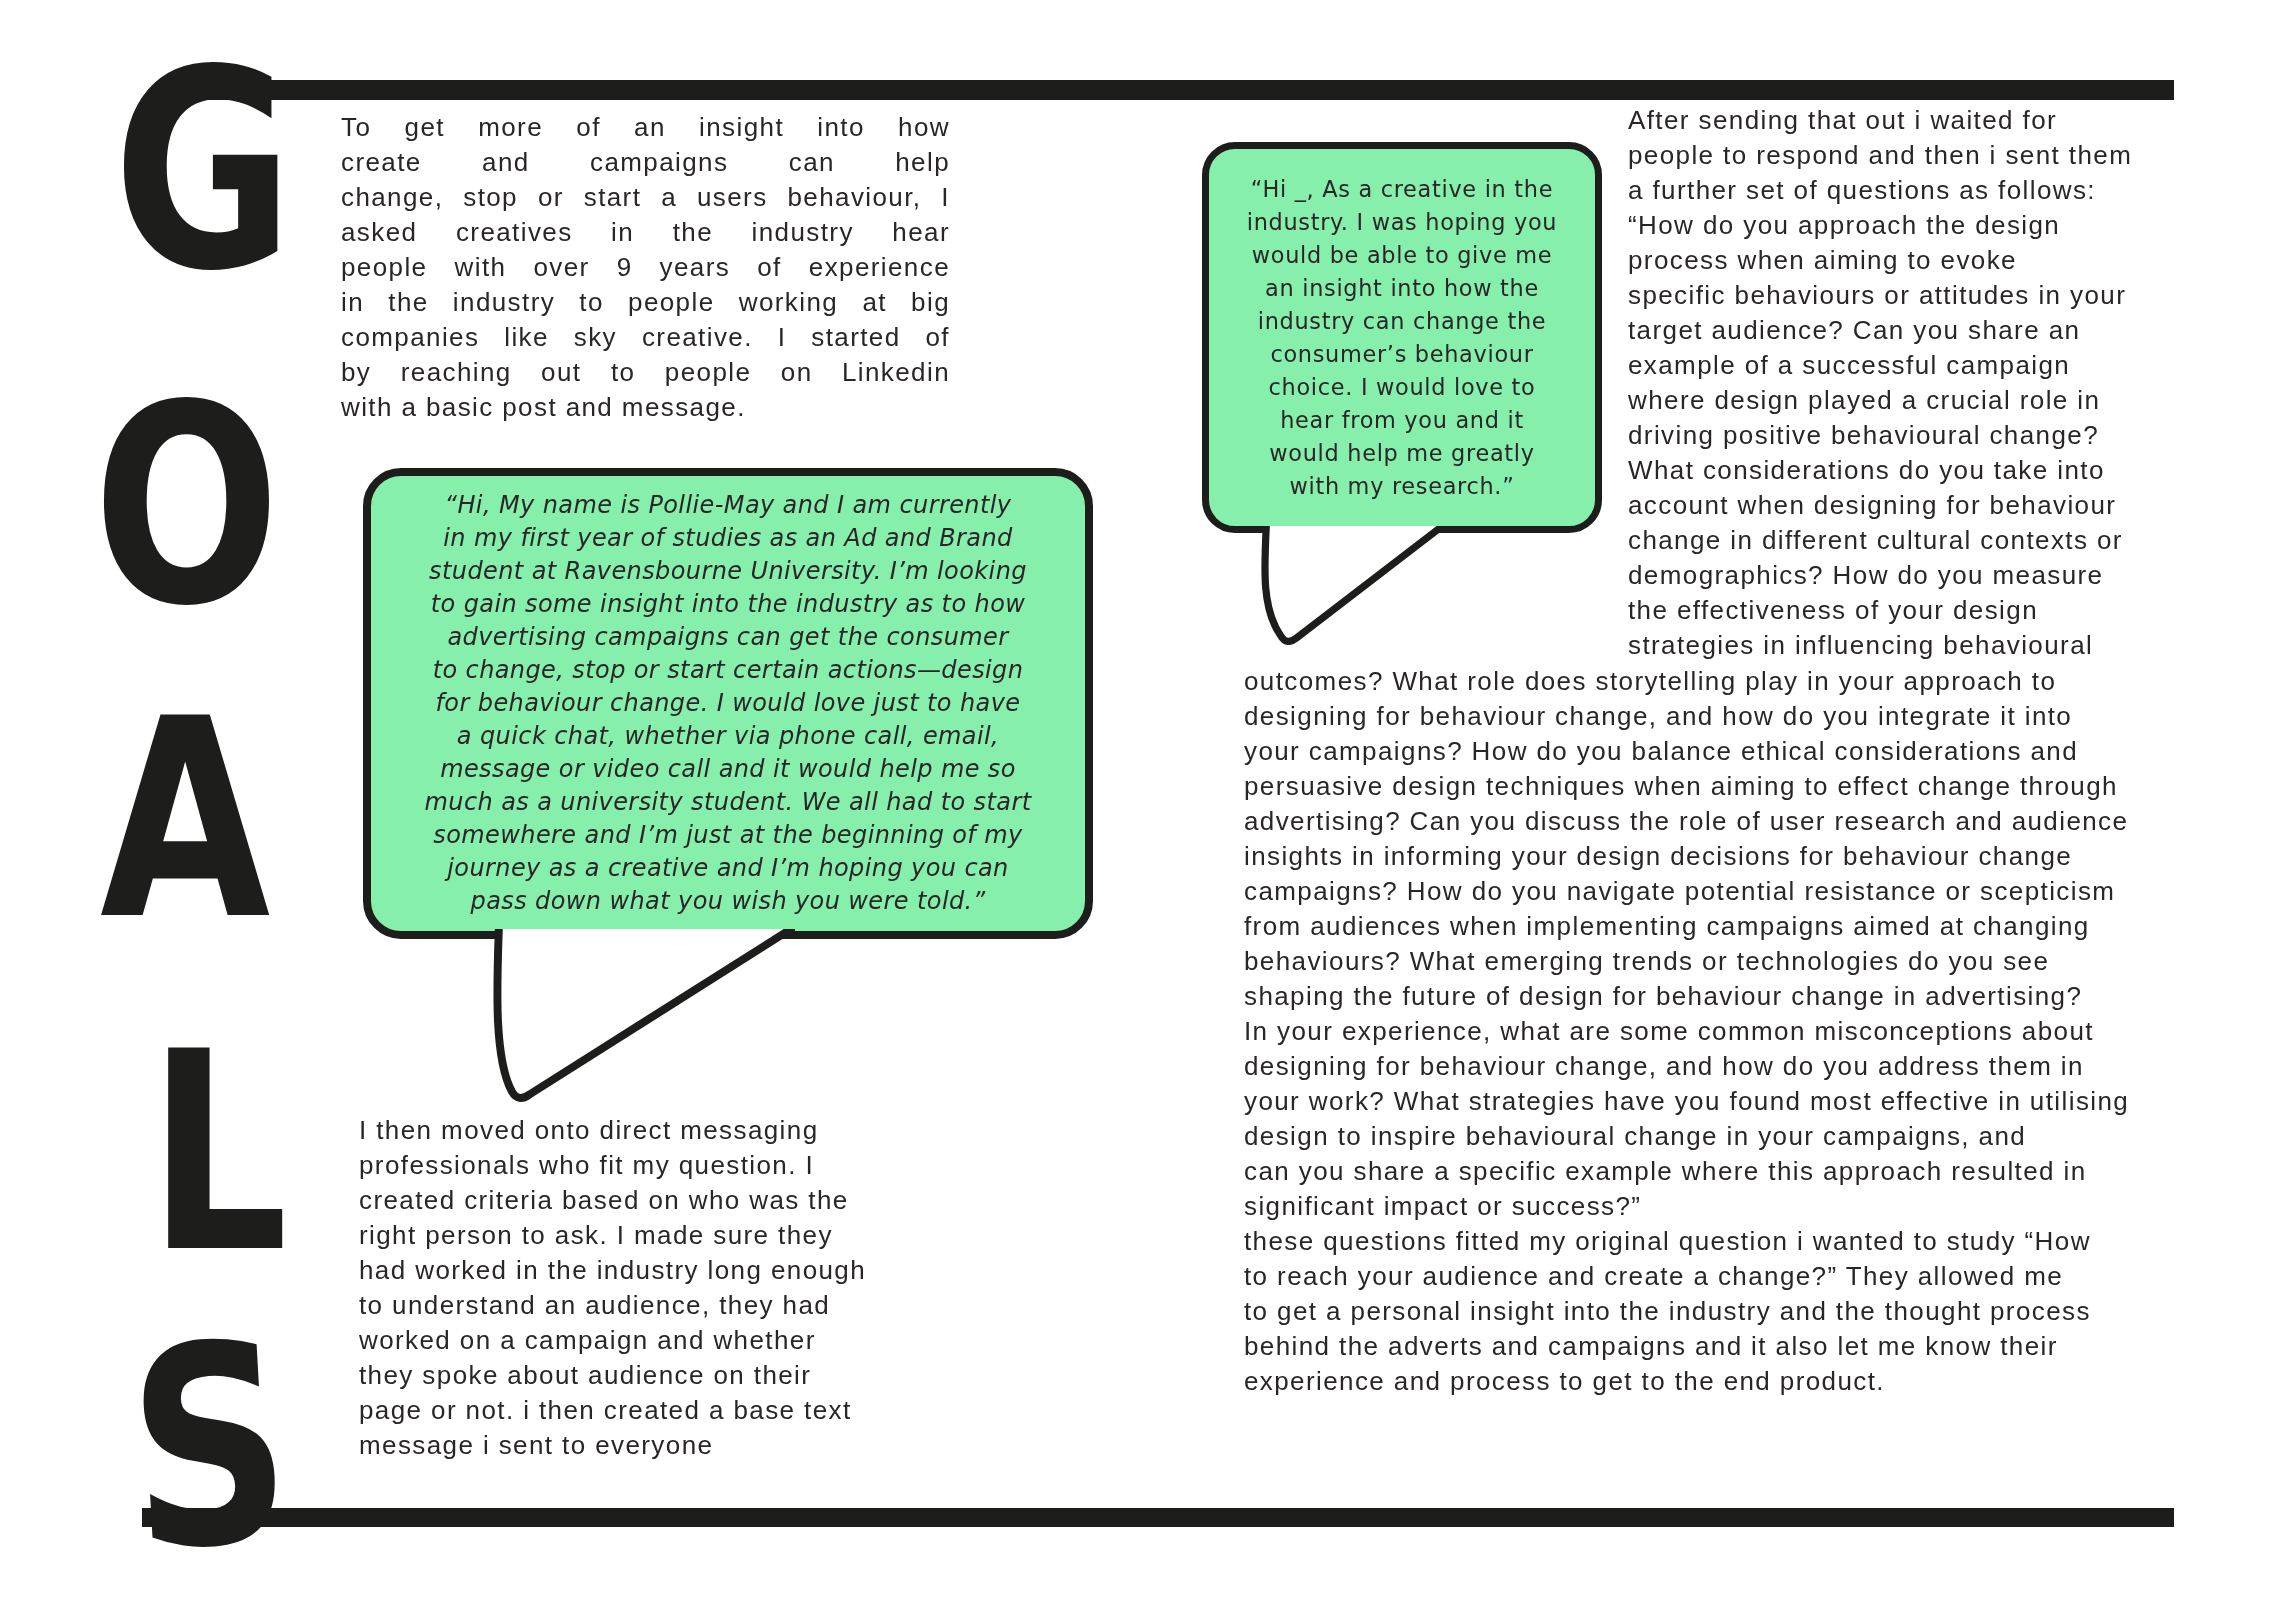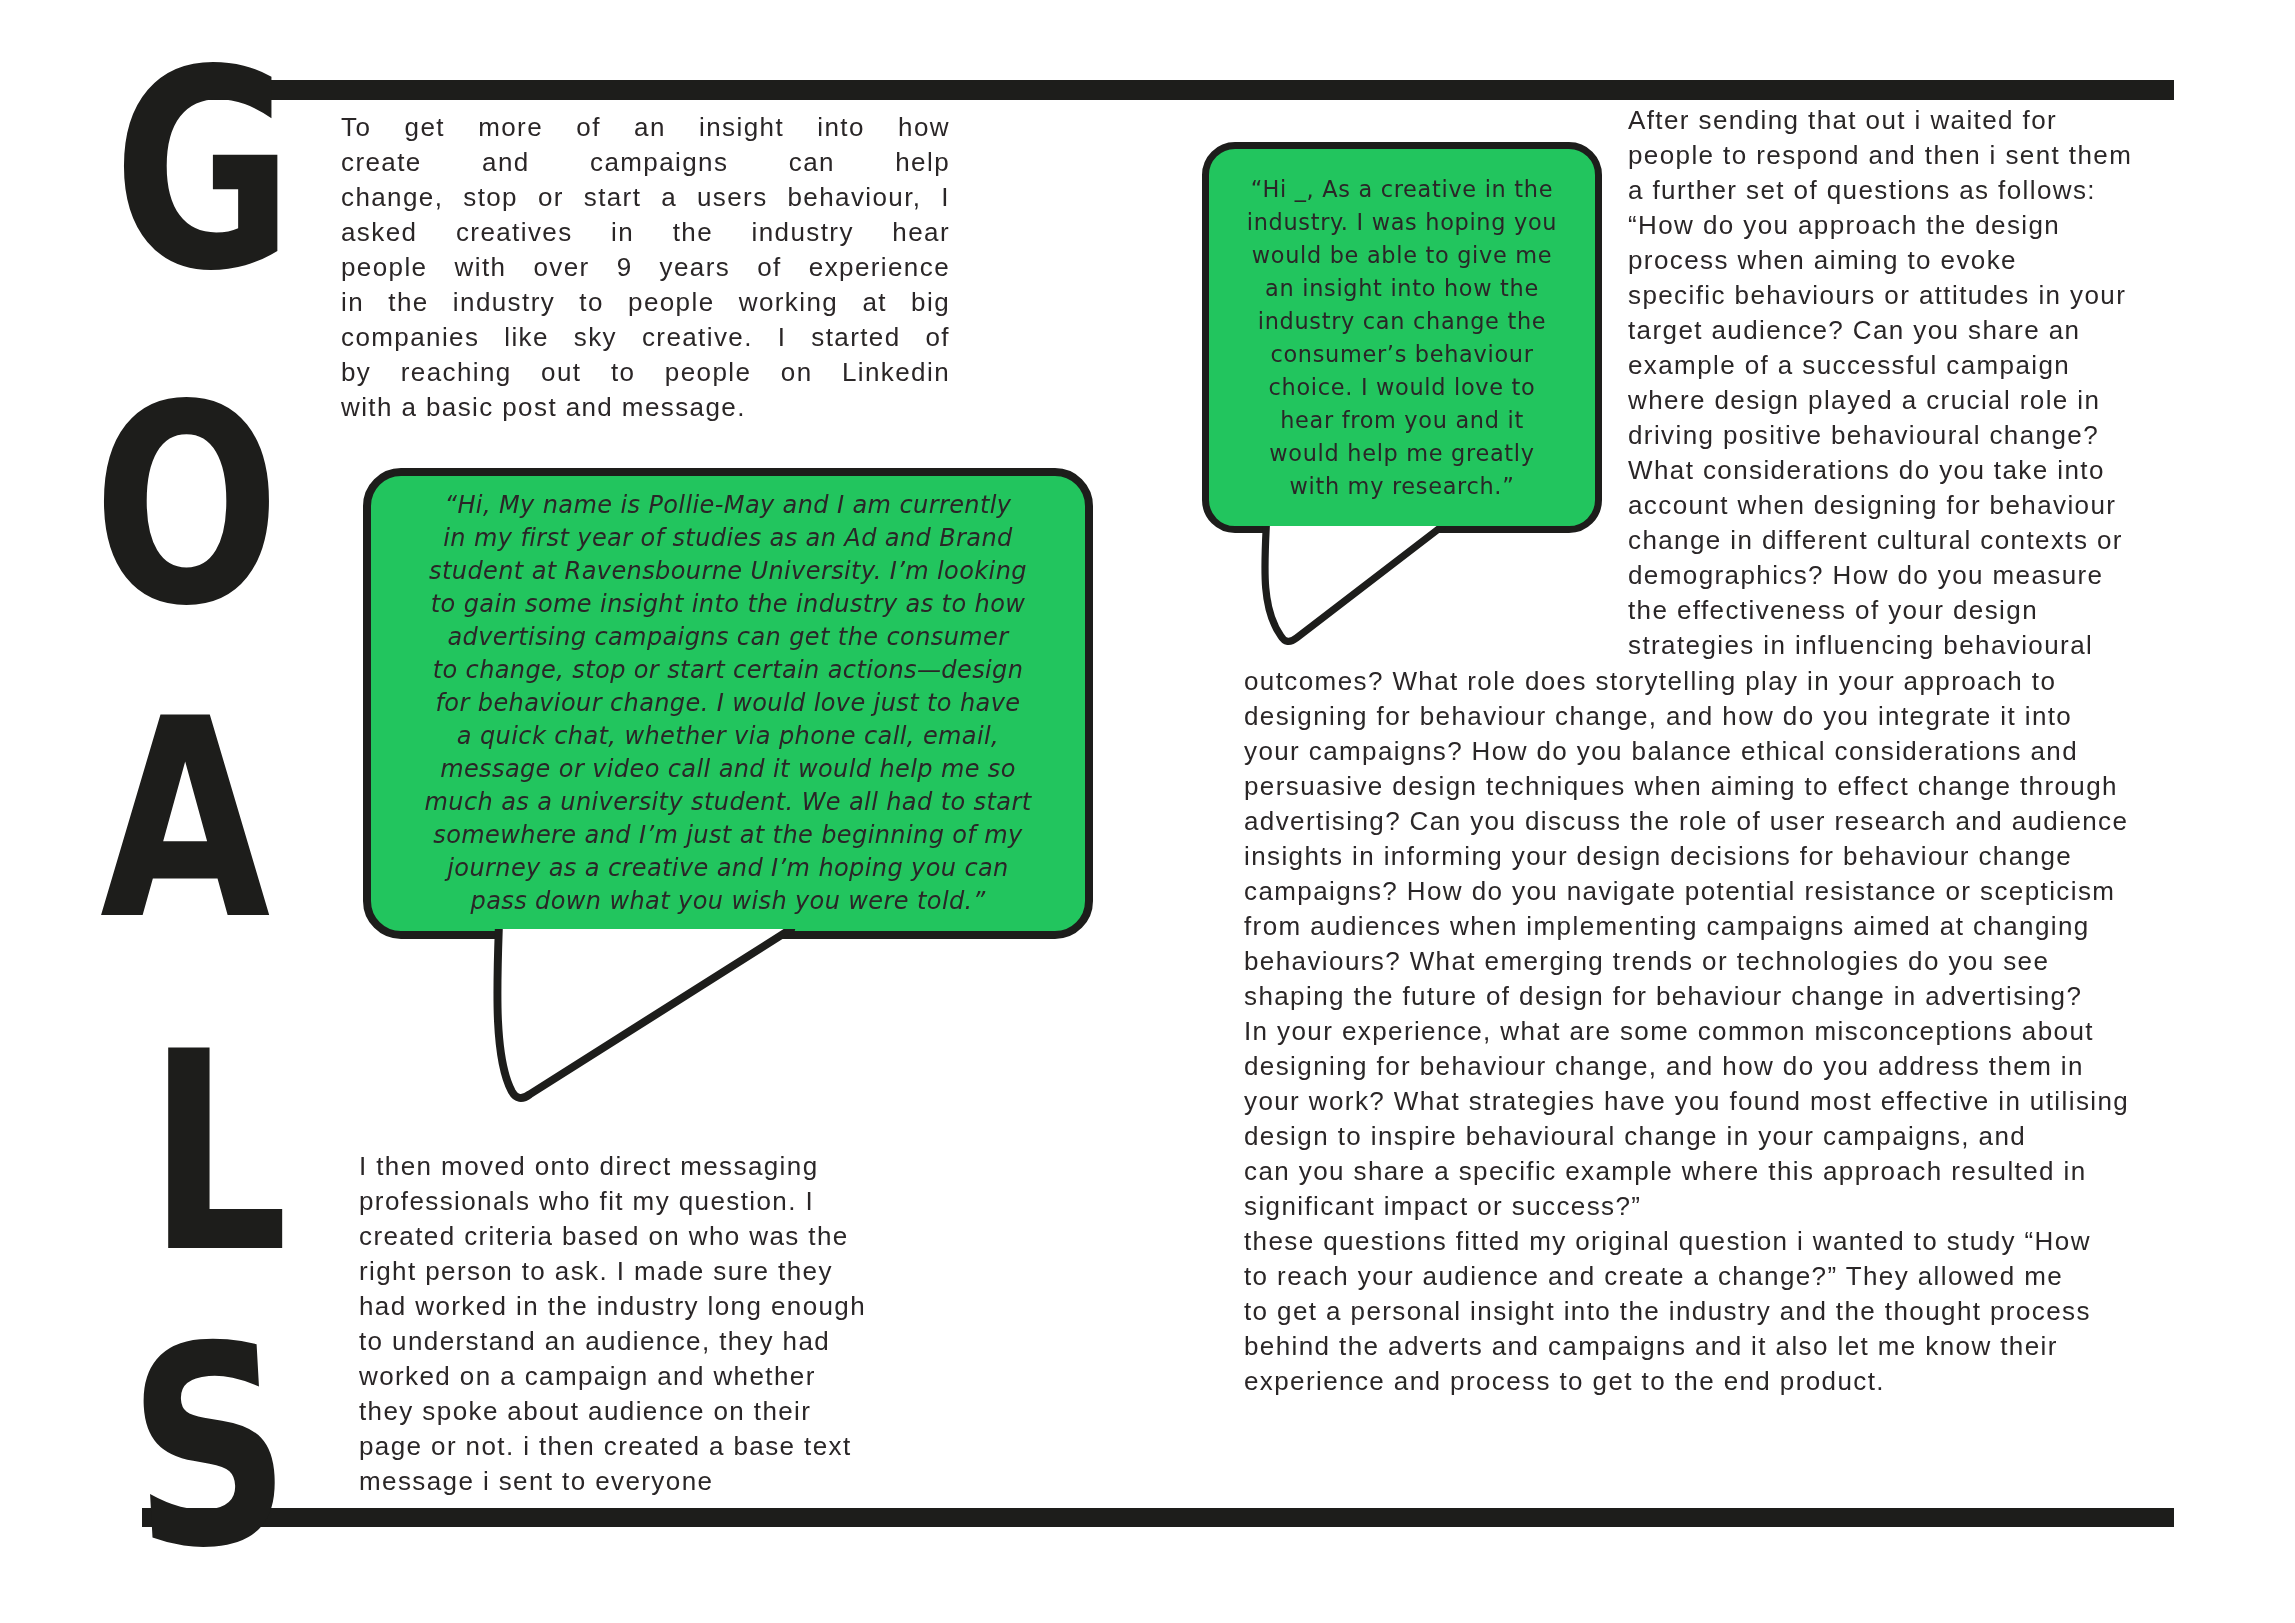--- a/index.html
+++ b/index.html
@@ -37,27 +37,27 @@
     font-family:"Liberation Sans", sans-serif;
     font-weight:400;
     font-size:26px;
     letter-spacing:1.4px;
     color:#2a2627;
     white-space:pre-line;
   }
   #intro-paragraph{left:341px;top:110px;width:609px;line-height:35px;white-space:normal;}
   .jline{text-align:justify;text-align-last:justify;}
   .jline.jlast{text-align-last:left;}
-  #method-paragraph{left:359px;top:1113px;width:694px;line-height:35px;margin-top:36px;}
+  #method-paragraph{left:359px;top:1113px;width:694px;line-height:35px;}
   #followup-narrow{left:1628px;top:103px;width:622px;line-height:35px;}
   #followup-wide{left:1232px;top:664px;width:1019px;line-height:35px;margin-left:12px;}
   
   .bubble{
     position:absolute;
-    background:#22c55e;
+    background:#86efac;
     border:8px solid #1d1d1b;
     border-radius:38px;
     box-sizing:border-box;
     display:flex;align-items:center;justify-content:center;
     z-index:1;
   }
   .bubble-text{
     font-family:"DejaVu Sans", sans-serif;
     font-weight:400;
     color:#2a2627;

